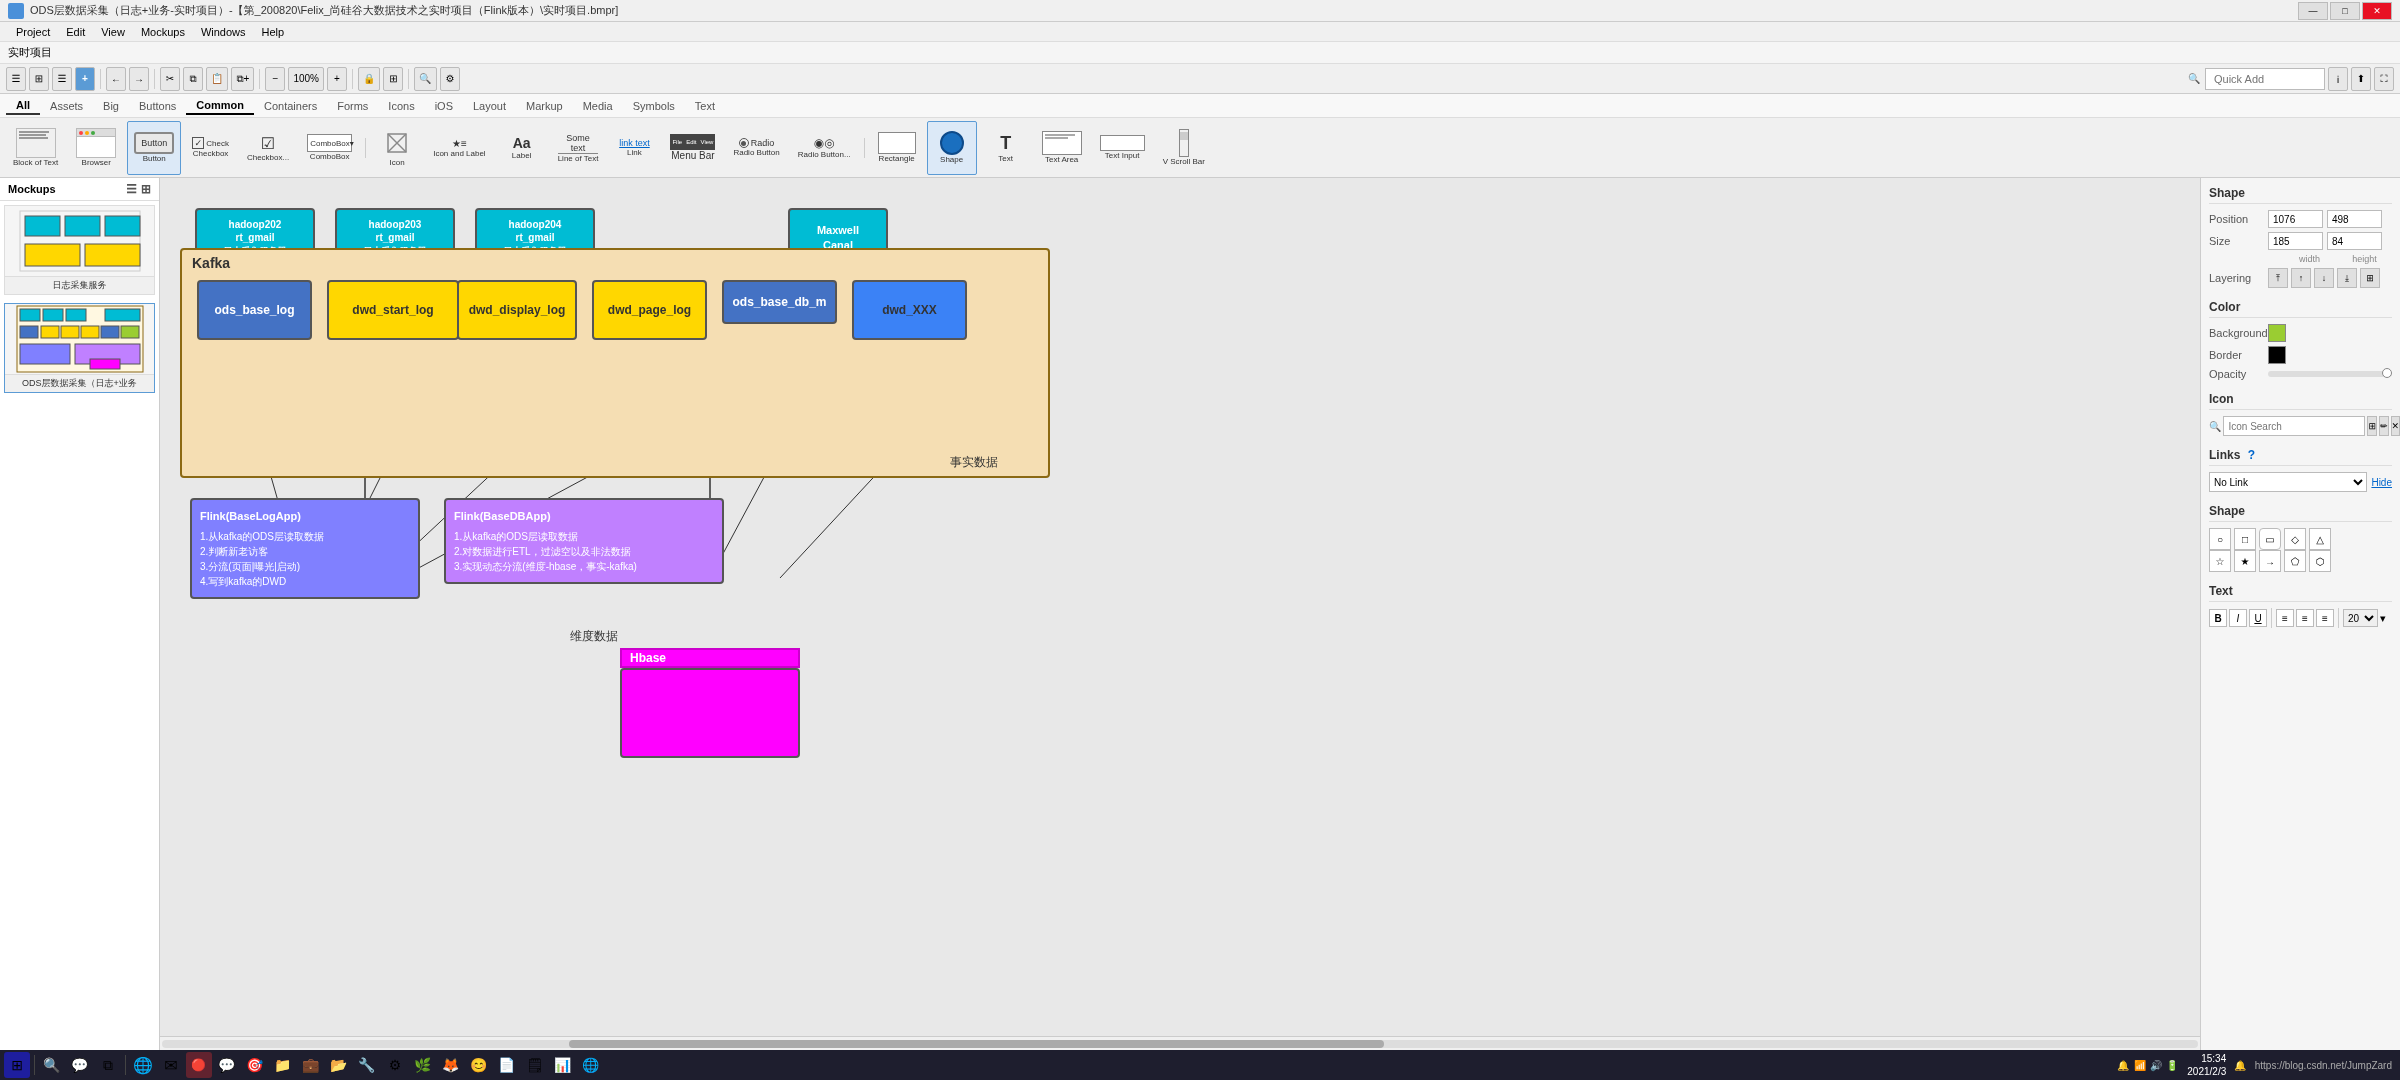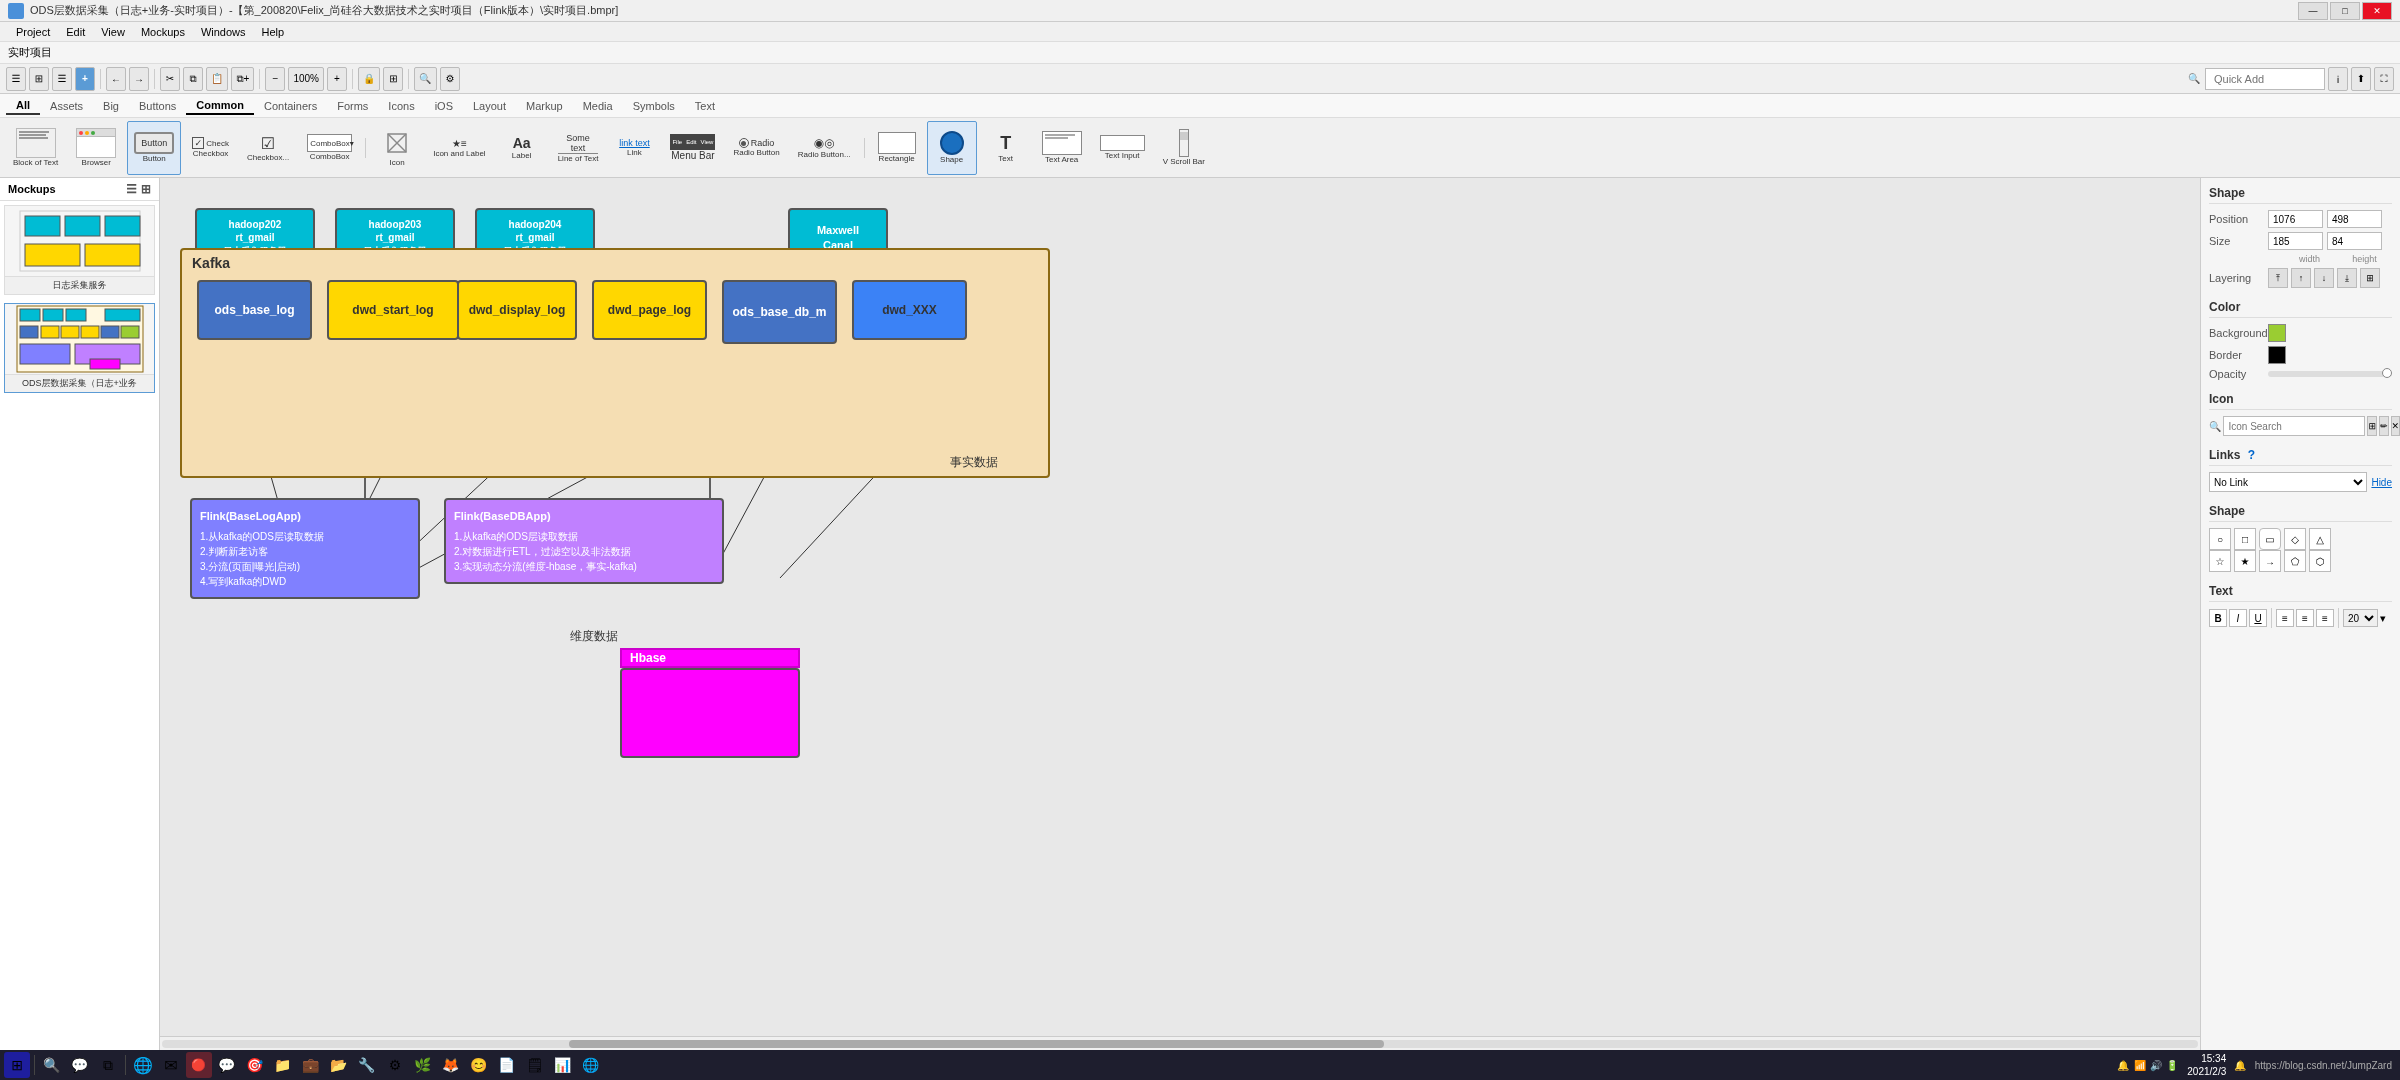--- a/index.html
+++ b/index.html
@@ -783,21 +783,21 @@
         </div>
 
         <div class="node-box node-yellow" style="position:absolute;top:30px;left:275px;width:120px;height:60px;font-size:12px;">
           <span>dwd_display_log</span>
         </div>
 
         <div class="node-box node-yellow" style="position:absolute;top:30px;left:410px;width:115px;height:60px;font-size:12px;">
           <span>dwd_page_log</span>
         </div>
 
-        <div class="node-box node-blue" style="position:absolute;top:30px;left:540px;width:115px;height:64px;font-size:12px;">
+        <div class="node-box node-blue" style="position:absolute;top:30px;left:540px;width:115px;height:44px;font-size:12px;">
           <span>ods_base_db_m</span>
         </div>
 
         <div class="node-box node-olive" style="position:absolute;top:30px;left:670px;width:115px;height:60px;font-size:12px;cursor:pointer;">
           <span>dwd_XXX</span>
         </div>
 
         <div class="diagram-label" style="position:absolute;bottom:5px;right:50px;">事实数据</div>
       </div>
 

